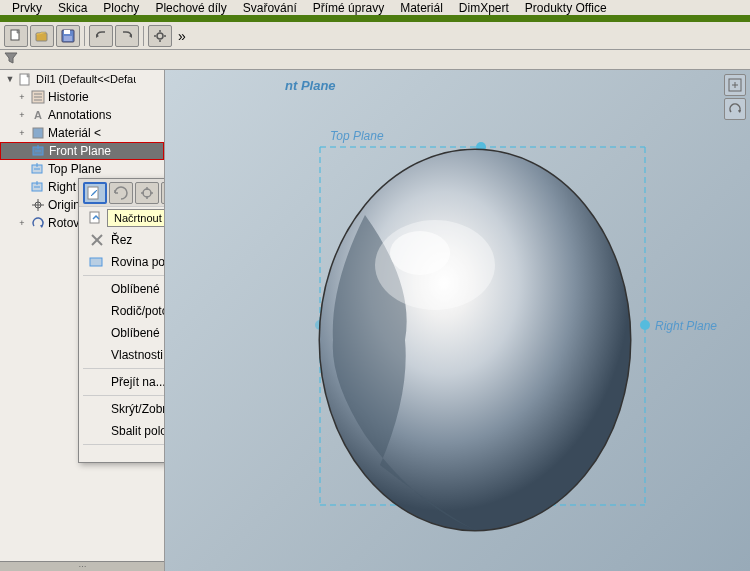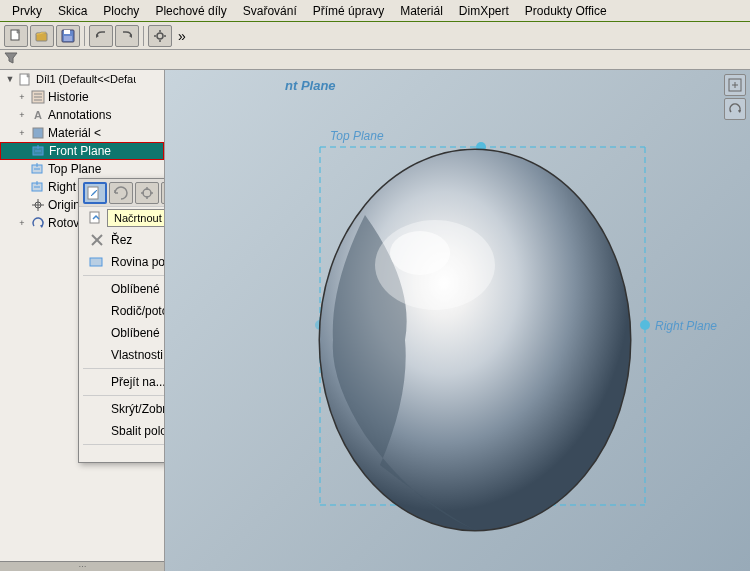--- a/index.html
+++ b/index.html
@@ -3,21 +3,21 @@
   <meta charset="utf-8">
   <style>
     * { margin: 0; padding: 0; box-sizing: border-box; }
     body { width: 750px; height: 571px; overflow: hidden; font-family: Arial, sans-serif; font-size: 12px; background: #d4d0c8; }
 
     
     .menubar {
       display: flex;
       align-items: center;
       background: #e8e4dc;
-      border-bottom: 1px solid #4d7c0f;
+      border-bottom: 7px solid #4d7c0f;
       height: 22px;
       padding: 0 4px;
     }
     .menubar-item {
       padding: 2px 8px;
       font-size: 12px;
       cursor: pointer;
       color: #000;
       white-space: nowrap;
     }
@@ -71,21 +71,21 @@
     }
     .tree-item {
       display: flex;
       align-items: center;
       padding: 1px 4px;
       font-size: 12px;
       cursor: pointer;
       white-space: nowrap;
       height: 18px;
     }
-    .tree-item.highlighted { background: #0f766e; color: white; border: 1px solid #cc0000; }
+    .tree-item.highlighted { background: #737373; color: white; border: 1px solid #cc0000; }
     .tree-icon { width: 16px; height: 16px; margin-right: 2px; display: flex; align-items: center; justify-content: center; font-size: 11px; flex-shrink: 0; }
     .tree-expand { width: 12px; height: 12px; margin-right: 2px; display: flex; align-items: center; justify-content: center; font-size: 9px; color: #555; }
     .indent1 { padding-left: 16px; }
 
     
     .context-menu {
       position: absolute;
       top: 108px;
       left: 78px;
       background: #f0ede8;

